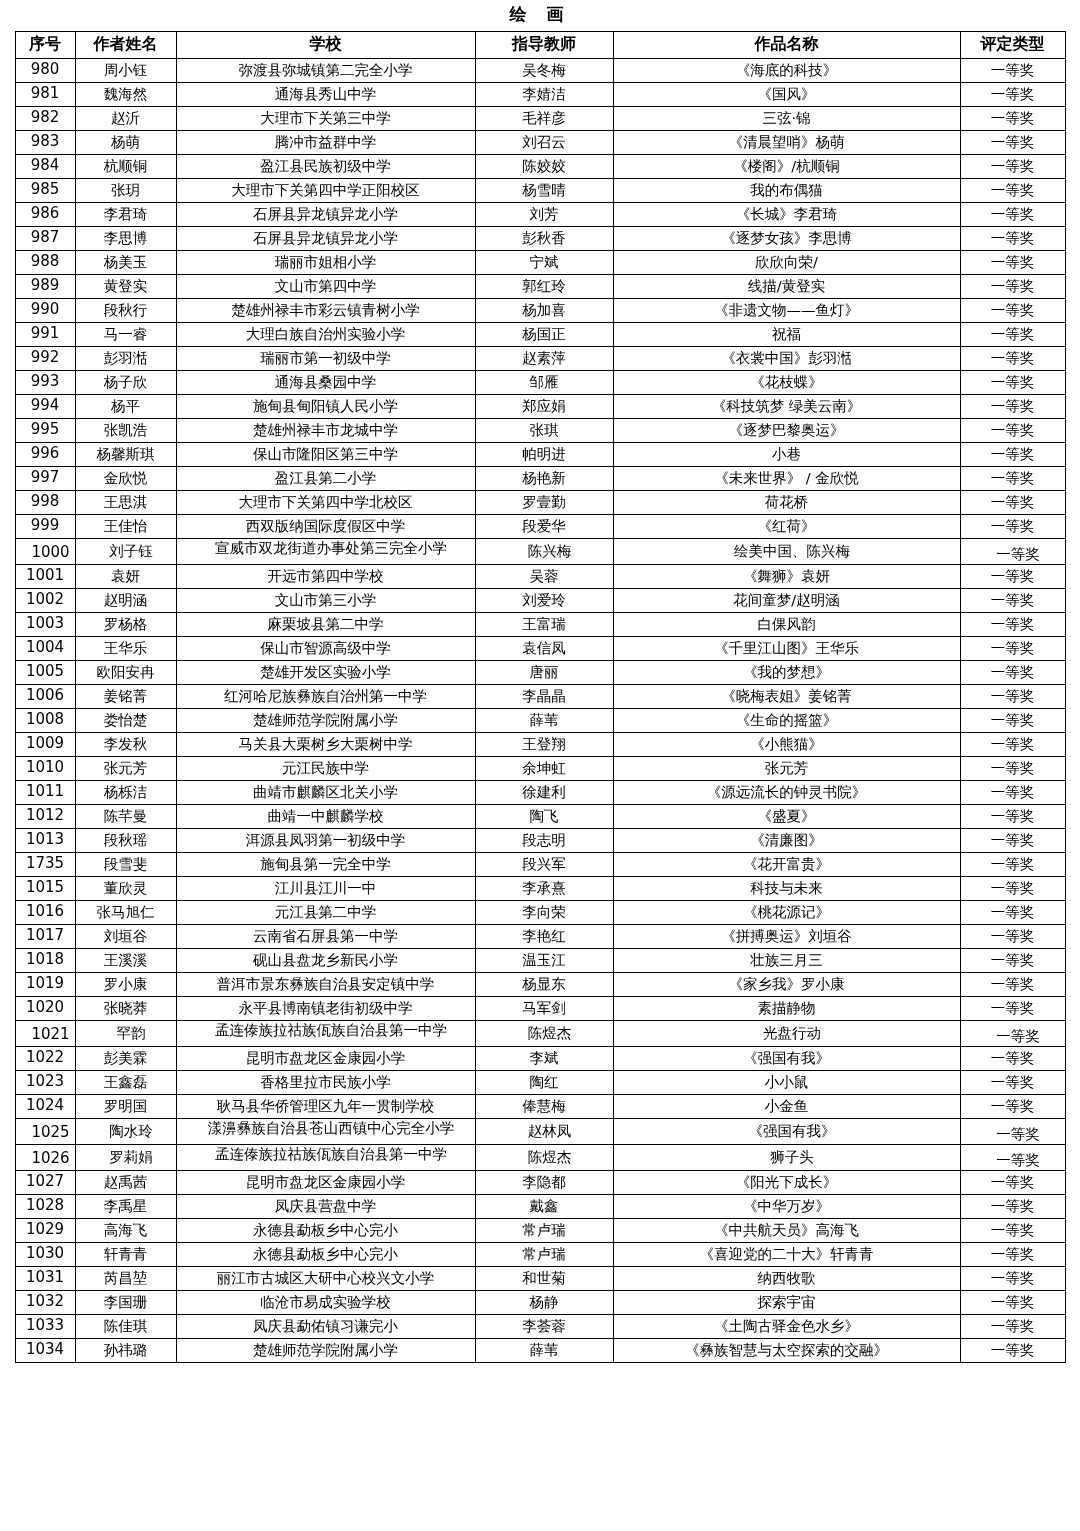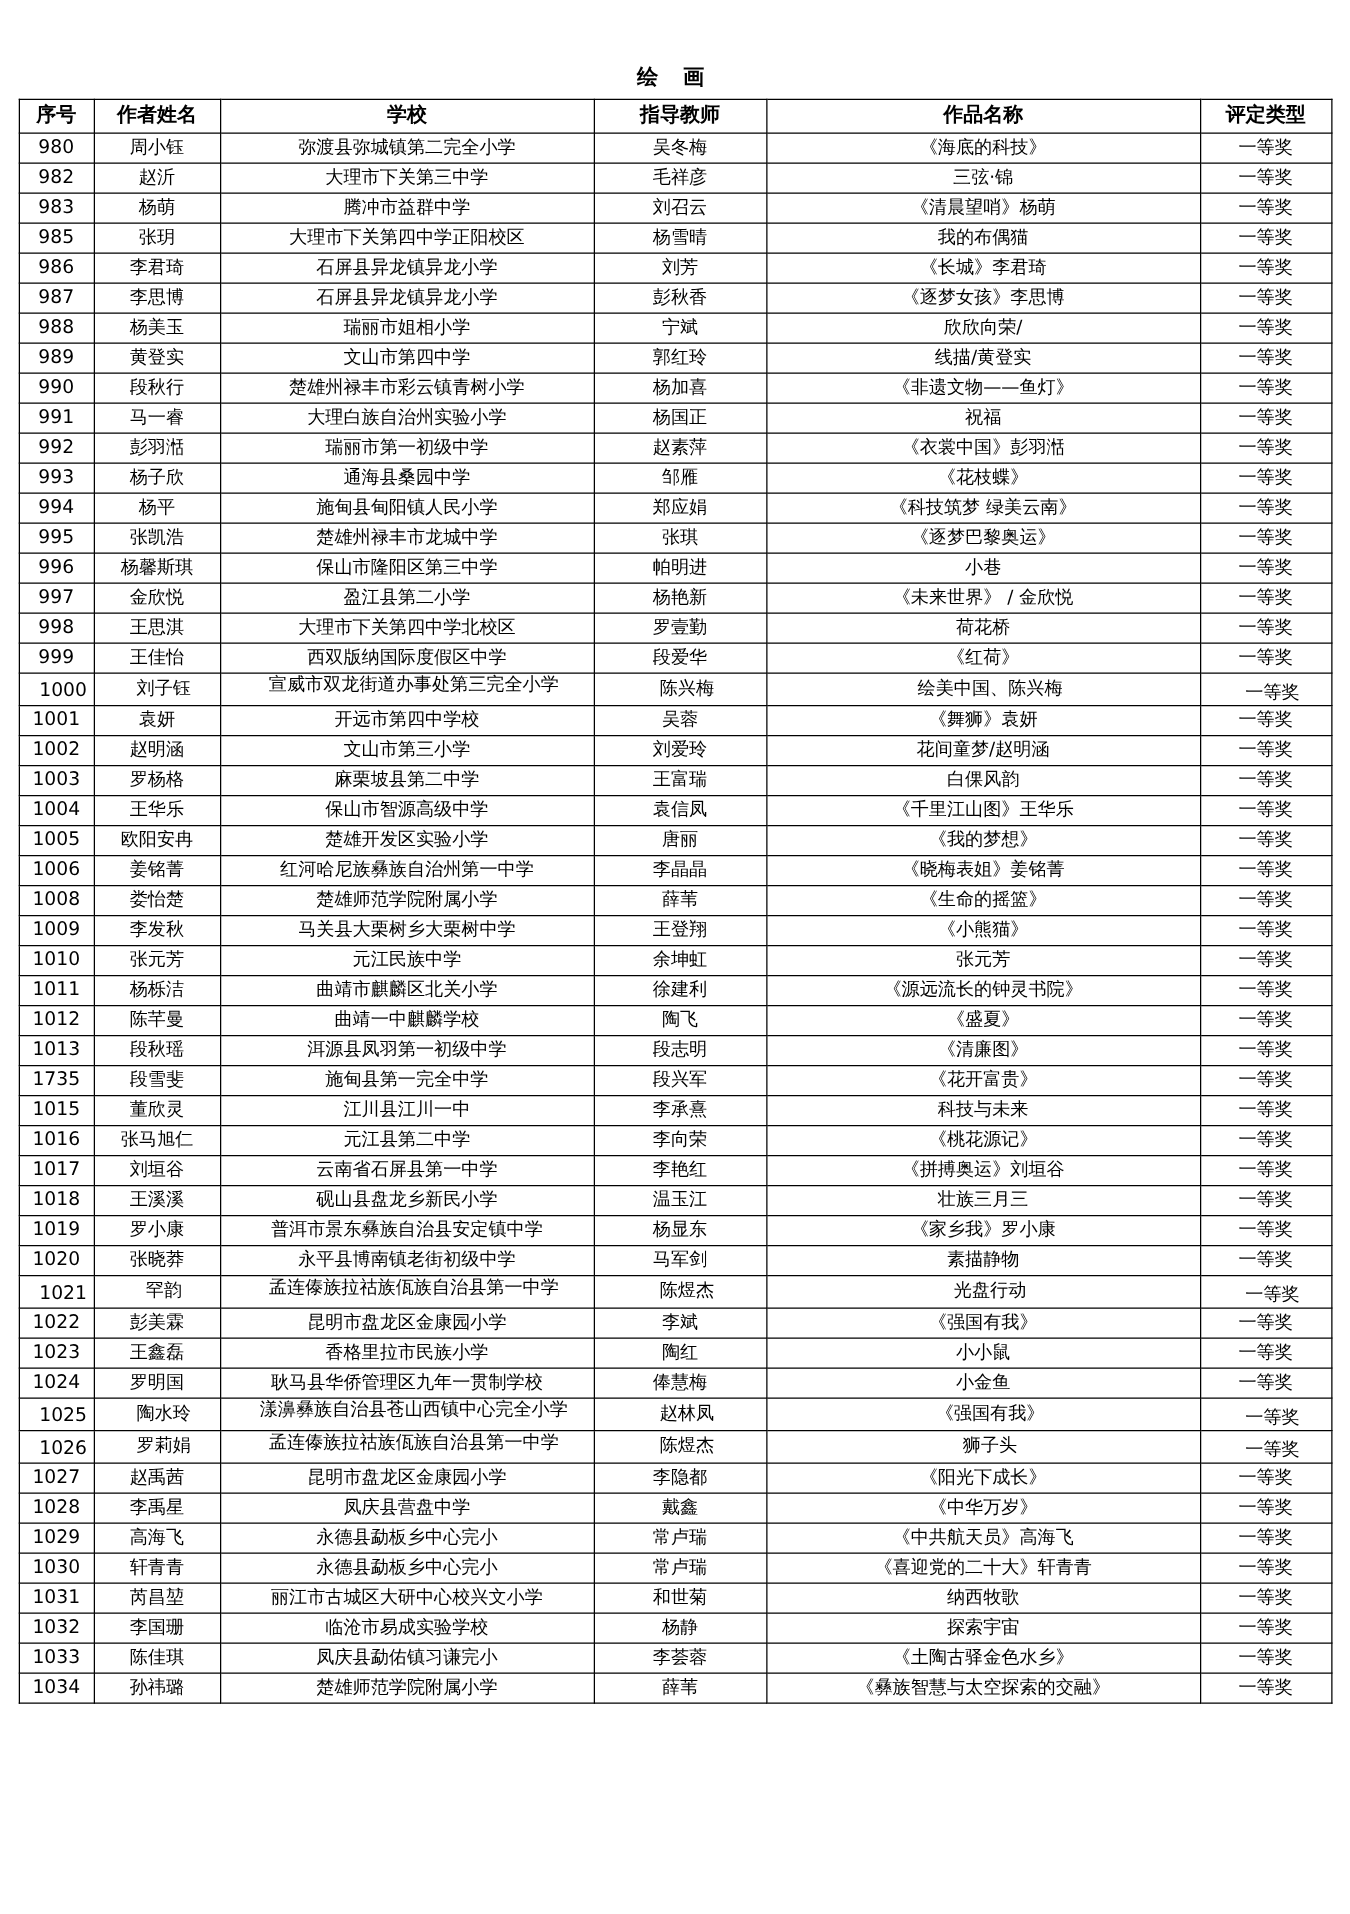--- a/index.html
+++ b/index.html
@@ -13,21 +13,20 @@
     height: 1531px;
     font-family: "DejaVu Sans", "Liberation Sans", sans-serif;
     color: #000000;
     overflow: hidden;
   }
   .page {
     width: 1080px;
     height: 1236px;
     position: relative;
     box-sizing: border-box;
-    margin-top: 48px;
   }
   .doc-title {
     text-align: center;
     font-size: 17px;
     font-weight: bold;
     letter-spacing: 7px;
     padding: 5px 0 7px 0;
     line-height: 1.1;
     font-family: "DejaVu Serif", "Liberation Serif", serif;
   }
@@ -106,33 +105,49 @@
     <tbody id="table-body">
         <tr>
           <td class="no-cell">980</td>
           <td class="name-cell">周小钰</td>
           <td class="school-cell">弥渡县弥城镇第二完全小学</td>
           <td class="teacher-cell">吴冬梅</td>
           <td class="work-cell">《海底的科技》</td>
           <td class="award-cell">一等奖</td>
         </tr>
         <tr>
+          <td class="no-cell">981</td>
+          <td class="name-cell">魏海然</td>
+          <td class="school-cell">通海县秀山中学</td>
+          <td class="teacher-cell">李婧洁</td>
+          <td class="work-cell">《国风》</td>
+          <td class="award-cell">一等奖</td>
+        </tr>
+        <tr>
           <td class="no-cell">982</td>
           <td class="name-cell">赵沂</td>
           <td class="school-cell">大理市下关第三中学</td>
           <td class="teacher-cell">毛祥彦</td>
           <td class="work-cell">三弦·锦</td>
           <td class="award-cell">一等奖</td>
         </tr>
         <tr>
           <td class="no-cell">983</td>
           <td class="name-cell">杨萌</td>
           <td class="school-cell">腾冲市益群中学</td>
           <td class="teacher-cell">刘召云</td>
           <td class="work-cell">《清晨望哨》杨萌</td>
+          <td class="award-cell">一等奖</td>
+        </tr>
+        <tr>
+          <td class="no-cell">984</td>
+          <td class="name-cell">杭顺铜</td>
+          <td class="school-cell">盈江县民族初级中学</td>
+          <td class="teacher-cell">陈姣姣</td>
+          <td class="work-cell">《楼阁》/杭顺铜</td>
           <td class="award-cell">一等奖</td>
         </tr>
         <tr>
           <td class="no-cell">985</td>
           <td class="name-cell">张玥</td>
           <td class="school-cell">大理市下关第四中学正阳校区</td>
           <td class="teacher-cell">杨雪晴</td>
           <td class="work-cell">我的布偶猫</td>
           <td class="award-cell">一等奖</td>
         </tr>

